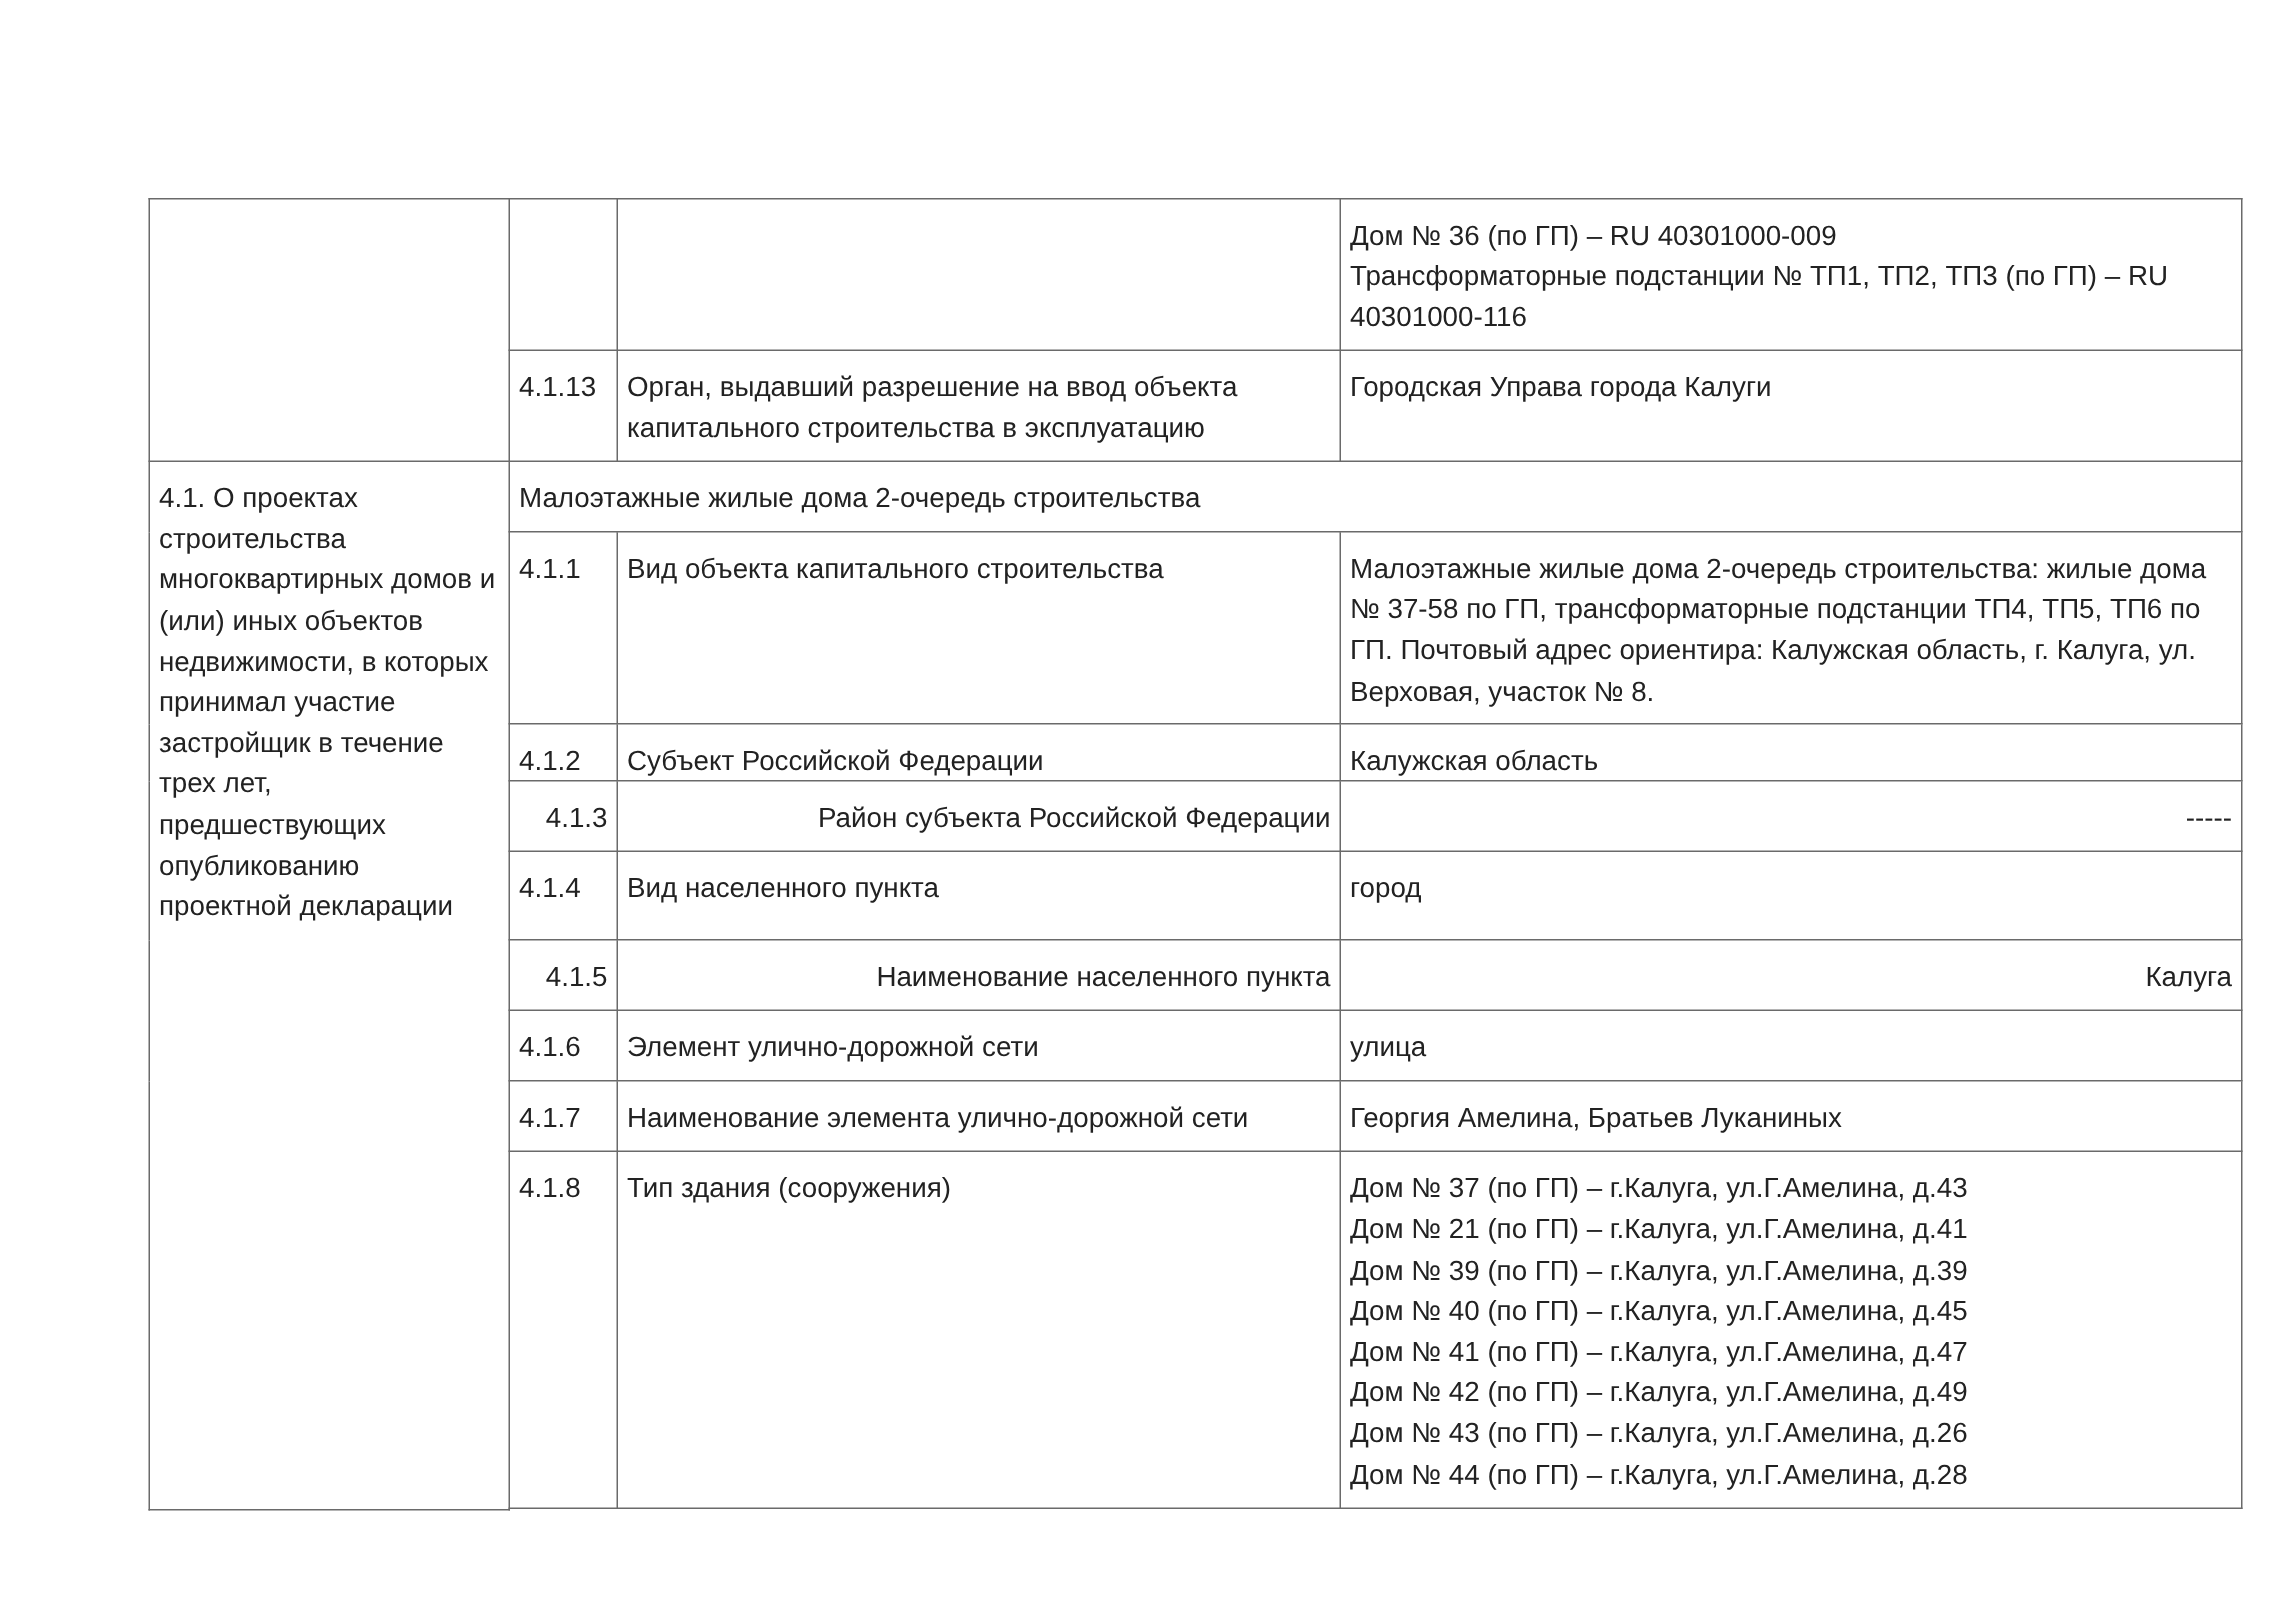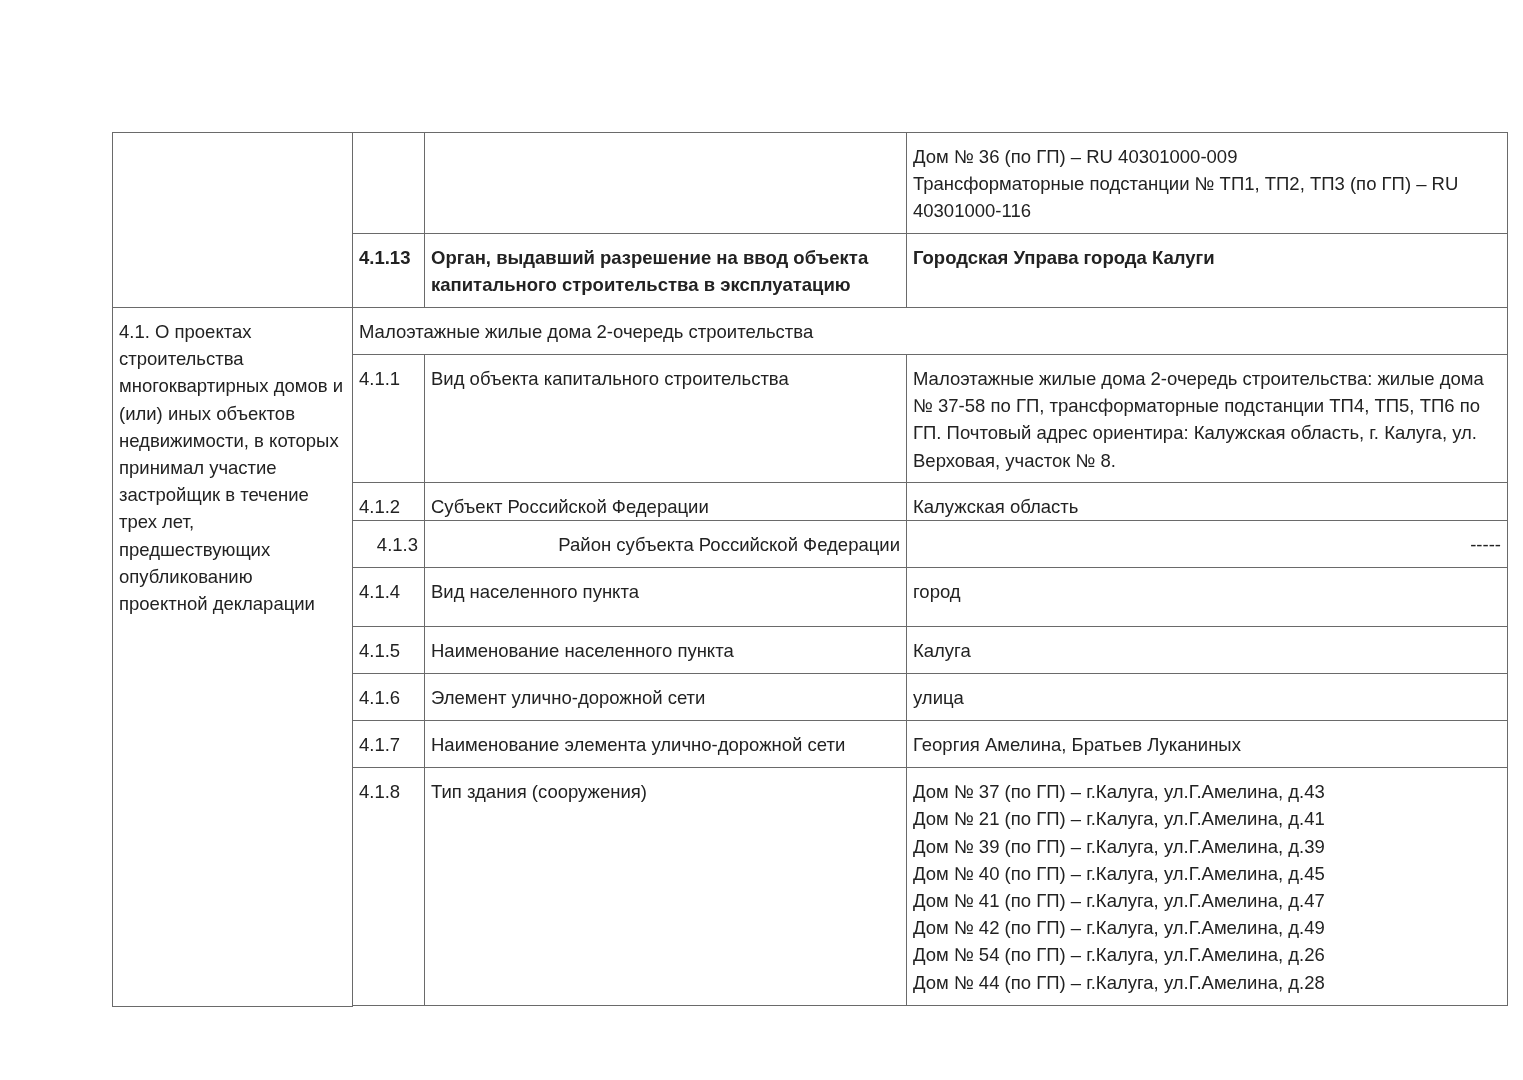--- a/index.html
+++ b/index.html
@@ -2,21 +2,21 @@
 <html><head>
 <meta charset="utf-8">
 <style>
   html, body { margin:0; padding:0; }
   body {
     width:1523px; height:1080px; background:#ffffff; position:relative; overflow:hidden;
     font-family: "Liberation Sans", "DejaVu Sans", sans-serif;
     color:#222;
   }
   table.decl {
-    position:absolute; left:112px; top:132px;
+    position:absolute; left:99px; top:132px;
     border-collapse:collapse; table-layout:fixed;
     width:1395px;
   }
   table.decl td {
     border:1.5px solid #6a6a6a;
     vertical-align:top;
     padding:0 6px;
     font-size:18.5px;
     line-height:27.2px;
   }
@@ -41,21 +41,21 @@
   <tbody>
       <tr style="height:101px;">
     <td rowspan="2"></td>
     <td></td>
     <td></td>
     <td class="pt">
       <span class="blk">Дом № 36 (по ГП) – RU 40301000-009</span>
       <span class="blk">Трансформаторные подстанции № ТП1, ТП2, ТП3 (по ГП) – RU 40301000-116</span>
     </td>
   </tr>
-  <tr style="height:74px;font-weight:bold;">
+  <tr style="height:74px;">
     <td class="pt">4.1.13</td>
     <td class="pt">Орган, выдавший разрешение на ввод объекта капитального строительства в эксплуатацию</td>
     <td class="pt">Городская Управа города Калуги</td>
   </tr>
 
   <tr style="height:47px;">
     <td rowspan="10" class="pt">4.1. О проектах строительства многоквартирных домов и (или) иных объектов недвижимости, в которых принимал участие застройщик в течение трех лет, предшествующих опубликованию проектной декларации</td>
     <td colspan="3" class="pt">Малоэтажные жилые дома 2-очередь строительства</td>
   </tr>
   <tr style="height:128px;">
@@ -71,21 +71,21 @@
   <tr style="height:47px;text-align:right;">
     <td class="pt">4.1.3</td>
     <td class="pt">Район субъекта Российской Федерации</td>
     <td class="pt">-----</td>
   </tr>
   <tr style="height:59px;">
     <td class="pt">4.1.4</td>
     <td class="pt">Вид населенного пункта</td>
     <td class="pt">город</td>
   </tr>
-  <tr style="height:47px;">
+  <tr style="height:47px;text-align:right;">
     <td class="pt">4.1.5</td>
     <td class="pt">Наименование населенного пункта</td>
     <td class="pt">Калуга</td>
   </tr>
   <tr style="height:47px;">
     <td class="pt">4.1.6</td>
     <td class="pt">Элемент улично-дорожной сети</td>
     <td class="pt">улица</td>
   </tr>
   <tr style="height:47px;margin-left:40px;">
@@ -96,21 +96,21 @@
   <tr style="height:238px;">
     <td class="pt">4.1.8</td>
     <td class="pt">Тип здания (сооружения)</td>
     <td class="pt">
       <span class="blk">Дом № 37 (по ГП) – г.Калуга, ул.Г.Амелина, д.43</span>
       <span class="blk">Дом № 21 (по ГП) – г.Калуга, ул.Г.Амелина, д.41</span>
       <span class="blk">Дом № 39 (по ГП) – г.Калуга, ул.Г.Амелина, д.39</span>
       <span class="blk">Дом № 40 (по ГП) – г.Калуга, ул.Г.Амелина, д.45</span>
       <span class="blk">Дом № 41 (по ГП) – г.Калуга, ул.Г.Амелина, д.47</span>
       <span class="blk">Дом № 42 (по ГП) – г.Калуга, ул.Г.Амелина, д.49</span>
-      <span class="blk">Дом № 54 (по ГП) – г.Калуга, ул.Г.Амелина, д.26</span>
+      <span class="blk">Дом № 43 (по ГП) – г.Калуга, ул.Г.Амелина, д.26</span>
       <span class="blk">Дом № 44 (по ГП) – г.Калуга, ул.Г.Амелина, д.28</span>
     </td>
   </tr>
   <tr style="height:0;">
         <td colspan="3" style="border:none;padding:0;height:0;"></td>
       </tr>
 </tbody>
   </table>
 
 </body></html>

